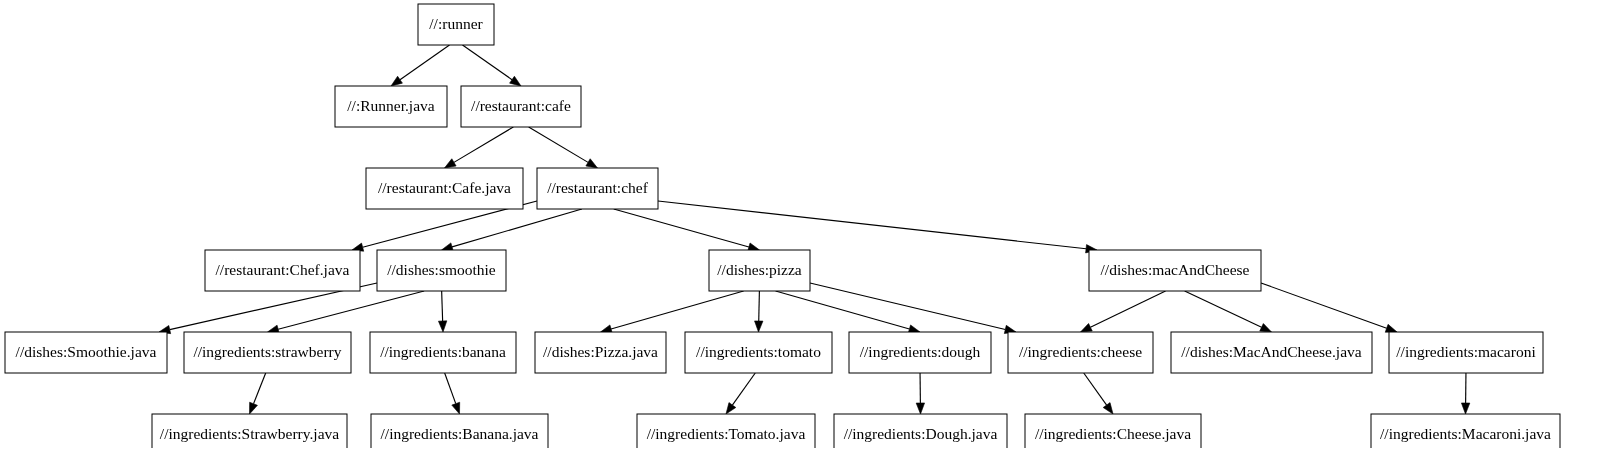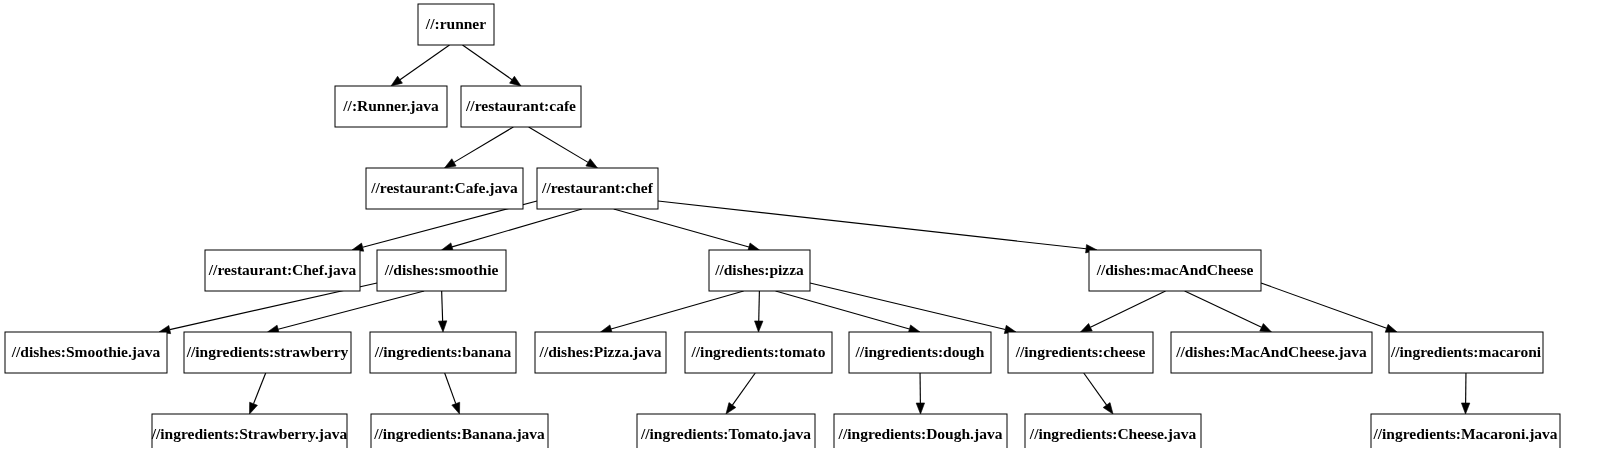--- a/index.html
+++ b/index.html
@@ -9,21 +9,20 @@
   }
   body {
     font-family: "Liberation Serif", "DejaVu Serif", serif;
   }
   #graph-root {
     position: relative;
     width: 1600px;
     height: 448px;
     background: #ffffff;
     overflow: hidden;
-    font-weight: bold;
   }
   svg#dep-graph {
     display: block;
     width: 1600px;
     height: 468px;
   }
   .node-box {
     fill: #ffffff;
     stroke: #000000;
     stroke-width: 1;

